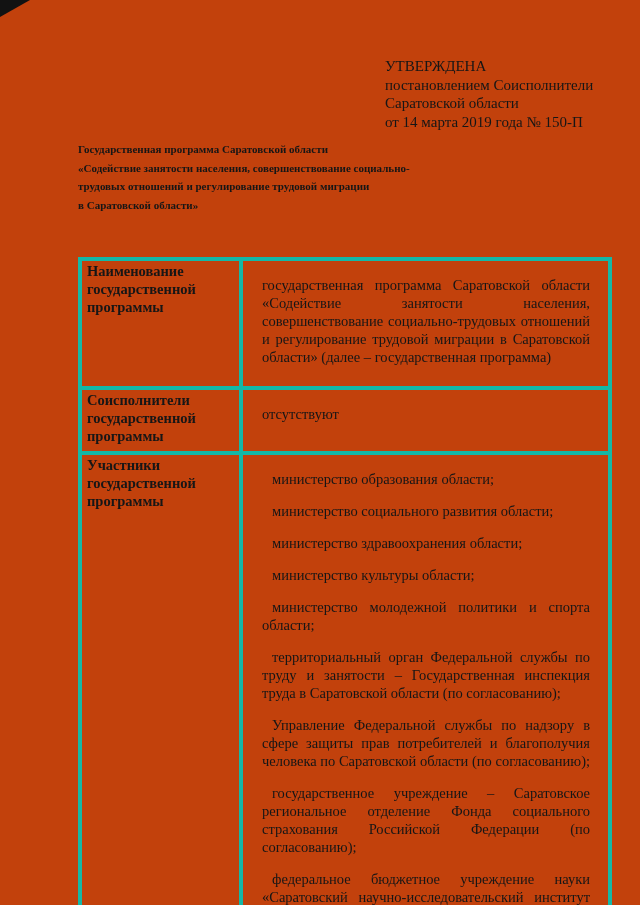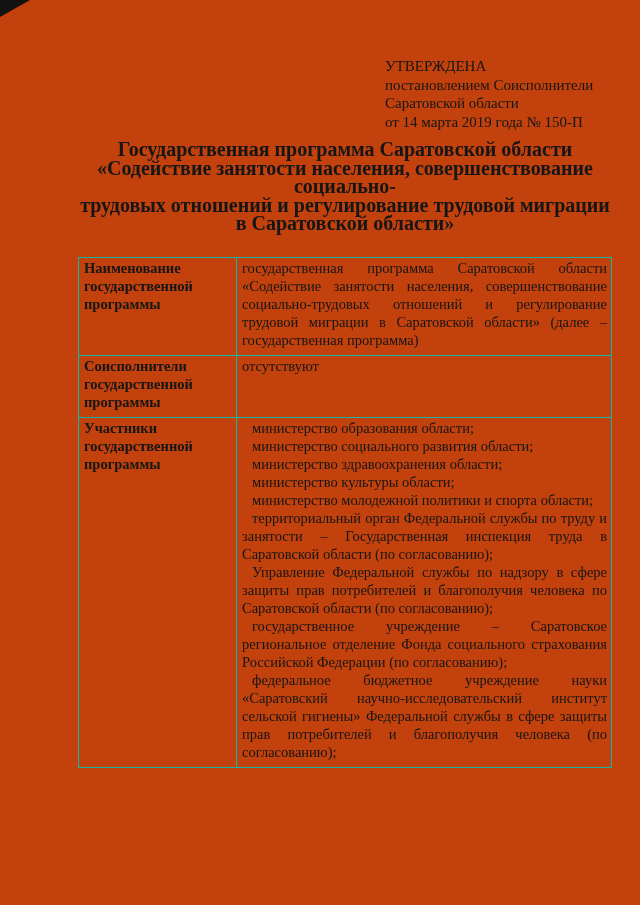--- a/index.html
+++ b/index.html
@@ -30,23 +30,23 @@
     left: 385px;
     font-size: 15px;
     line-height: 18.5px;
     text-align: left;
   }
   .doc-title {
     position: absolute;
     top: 140px;
     left: 78px;
     width: 534px;
-    text-align: center;
+    text-align: left;
     font-weight: 700;
-    font-size: 20px;
+    font-size: 11px;
     line-height: 18.5px;
   }
   .section-heading {
     position: absolute;
     top: 229px;
     left: 78px;
     width: 534px;
     text-align: center;
     font-weight: 700;
     font-size: 15px;
@@ -56,30 +56,30 @@
     position: absolute;
     top: 257px;
     left: 78px;
     width: 534px;
     border-collapse: collapse;
     font-size: 14.5px;
     line-height: 18px;
     table-layout: fixed;
   }
   table.passport td {
-    border: 1px solid #14b8a6;
+    border: 4px solid #14b8a6;
     vertical-align: top;
     padding: 1px 4px 6px 5px;
   }
   td.label {
     width: 148px;
     font-weight: 700;
   }
   td.value p {
-    margin: 0;
+    margin: 14px;
     text-align: justify;
   }
   td.value.participants p {
     text-indent: 10px;
   }
 </style>
 </head>
 <body>
 
 <div class="page">

